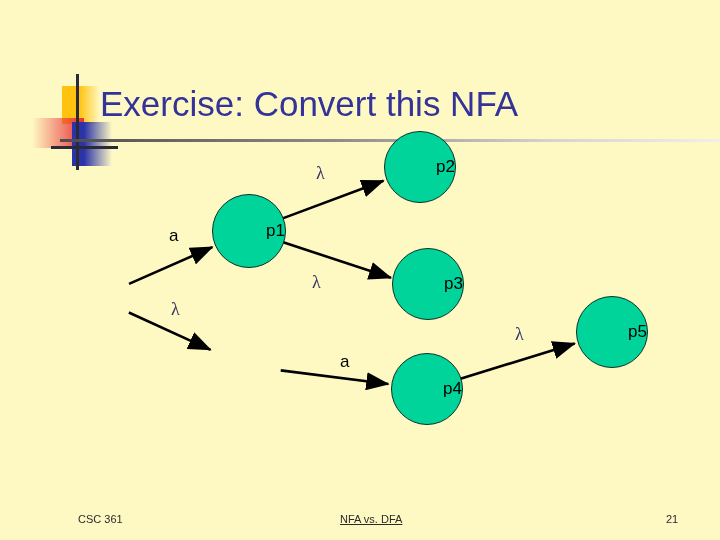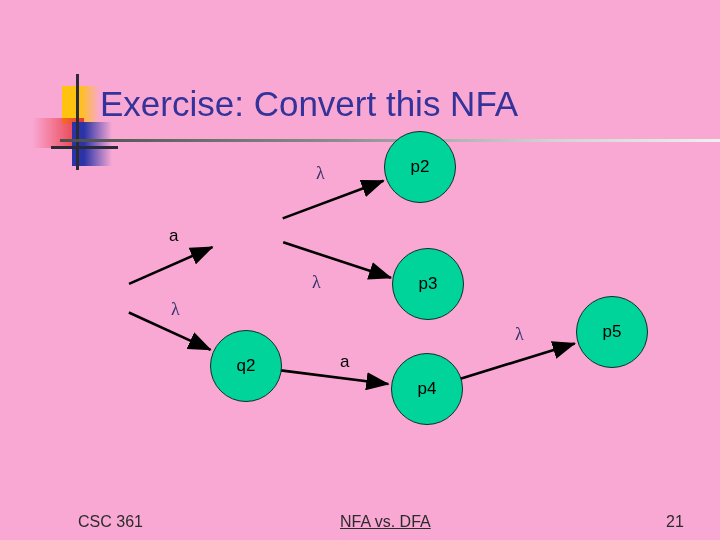--- a/index.html
+++ b/index.html
@@ -7,21 +7,21 @@
     padding: 0;
     background: #ffffff;
   }
   body {
     font-family: "Liberation Sans", sans-serif;
   }
   #slide {
     position: relative;
     width: 720px;
     height: 540px;
-    background: #f9a8d4;
+    background: #fef9c3;
     overflow: hidden;
   }
 
   
   #logo {
     position: absolute;
     left: 18px;
     top: 74px;
     width: 100px;
     height: 96px;
@@ -97,42 +97,42 @@
     height: 540px;
   }
   .state {
     position: absolute;
     border-radius: 50%;
     background: #00D49B;
     border: 1.5px solid #0a2f26;
     box-sizing: border-box;
     display: flex;
     align-items: center;
-    justify-content: center;
+    justify-content: flex-end;
   }
   .state-label {
     font-size: 17px;
     color: #000000;
     font-family: "Liberation Sans", sans-serif;
     letter-spacing: 0px;
   }
   .edge-label {
     position: absolute;
     font-size: 17px;
     font-family: "Liberation Serif", serif;
     white-space: nowrap;
   }
   .lbl-lambda { color: #333366; font-size: 18px; }
   .lbl-sym    { color: #000000; font-family: "Liberation Sans", sans-serif; font-size: 17px; }
 
   
   .footer-text {
     position: absolute;
     top: 513px;
-    font-size: 16px;
+    font-size: 11px;
     color: #2b2b2b;
     font-family: "Liberation Sans", sans-serif;
     white-space: nowrap;
   }
   #footer-left   { left: 78px; }
   #footer-center { left: 340px; text-decoration: underline; }
   #footer-right  { left: 666px; }
 </style>
 </head>
 <body>
@@ -166,28 +166,28 @@
       </g>
   </svg>
 
   <div id="diagram">
       <div class="edge-label lbl-sym" style="left: 169px; top: 226px;">a</div>
       <div class="edge-label lbl-lambda" style="left: 316px; top: 163px;">λ</div>
       <div class="edge-label lbl-lambda" style="left: 312px; top: 272px;">λ</div>
       <div class="edge-label lbl-lambda" style="left: 171px; top: 299px;">λ</div>
       <div class="edge-label lbl-sym" style="left: 340px; top: 352px;">a</div>
       <div class="edge-label lbl-lambda" style="left: 515px; top: 324px;">λ</div>
+      <div class="state" style="left: 212px; top: 194px; width: 74px; height: 74px; background: rgb(0, 212, 155); border-color: rgb(10, 47, 38);">
+        <span class="state-label">p1</span>
+      </div>
       <div class="state" style="left: 384px; top: 131px; width: 72px; height: 72px; background: rgb(0, 212, 155); border-color: rgb(10, 47, 38);">
         <span class="state-label">p2</span>
       </div>
       <div class="state" style="left: 392px; top: 248px; width: 72px; height: 72px; background: rgb(0, 212, 155); border-color: rgb(10, 47, 38);">
         <span class="state-label">p3</span>
-      </div>
-      <div class="state" style="left: 210px; top: 330px; width: 72px; height: 72px; background: rgb(0, 212, 155); border-color: rgb(10, 47, 38);">
-        <span class="state-label">q2</span>
       </div>
       <div class="state" style="left: 391px; top: 353px; width: 72px; height: 72px; background: rgb(0, 212, 155); border-color: rgb(10, 47, 38);">
         <span class="state-label">p4</span>
       </div>
       <div class="state" style="left: 576px; top: 296px; width: 72px; height: 72px; background: rgb(0, 212, 155); border-color: rgb(10, 47, 38);">
         <span class="state-label">p5</span>
       </div>
     </div>
 
   <div class="footer-text" id="footer-left">CSC 361</div>

